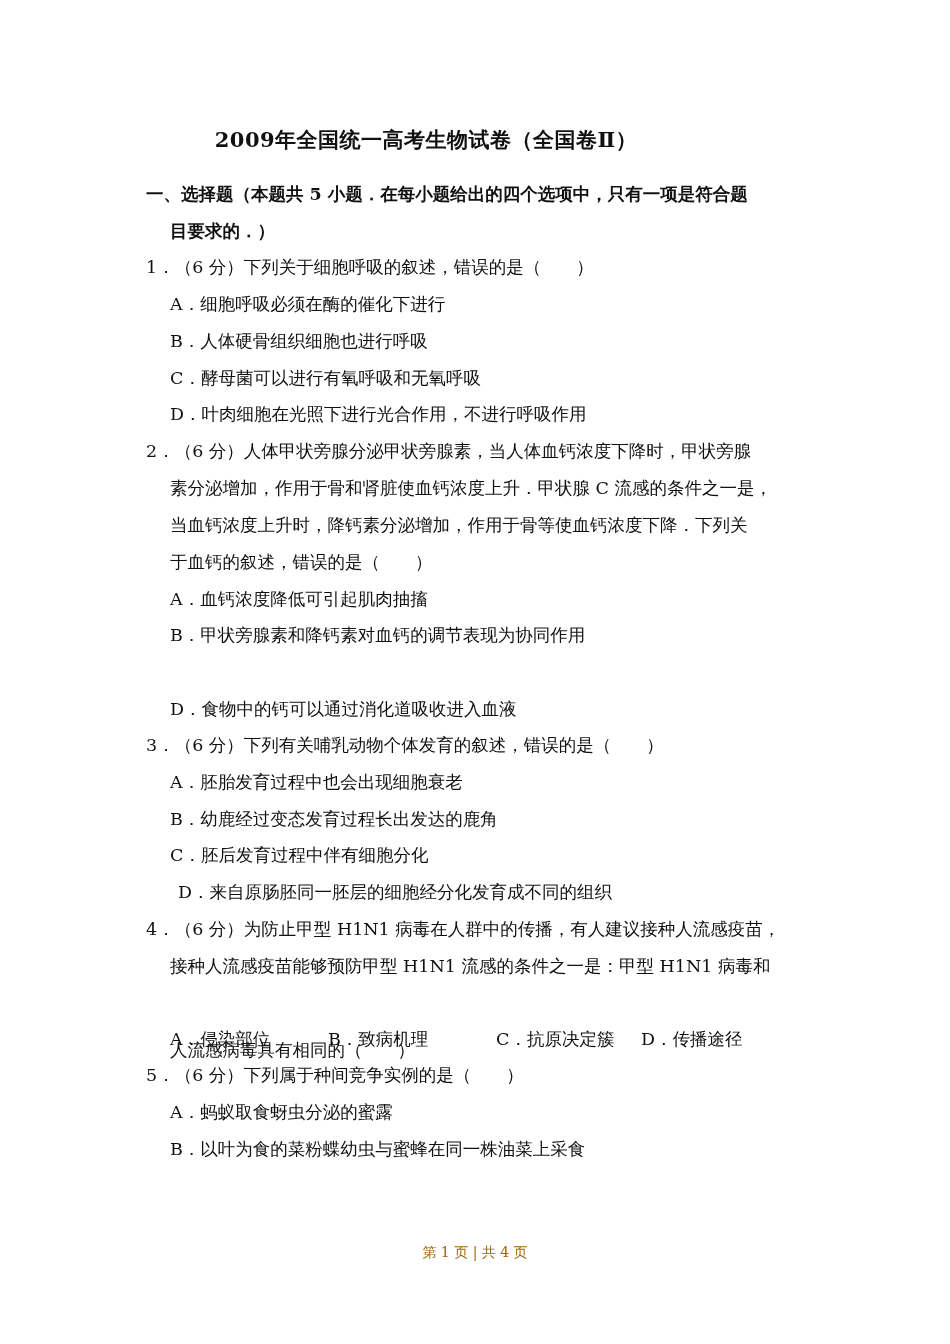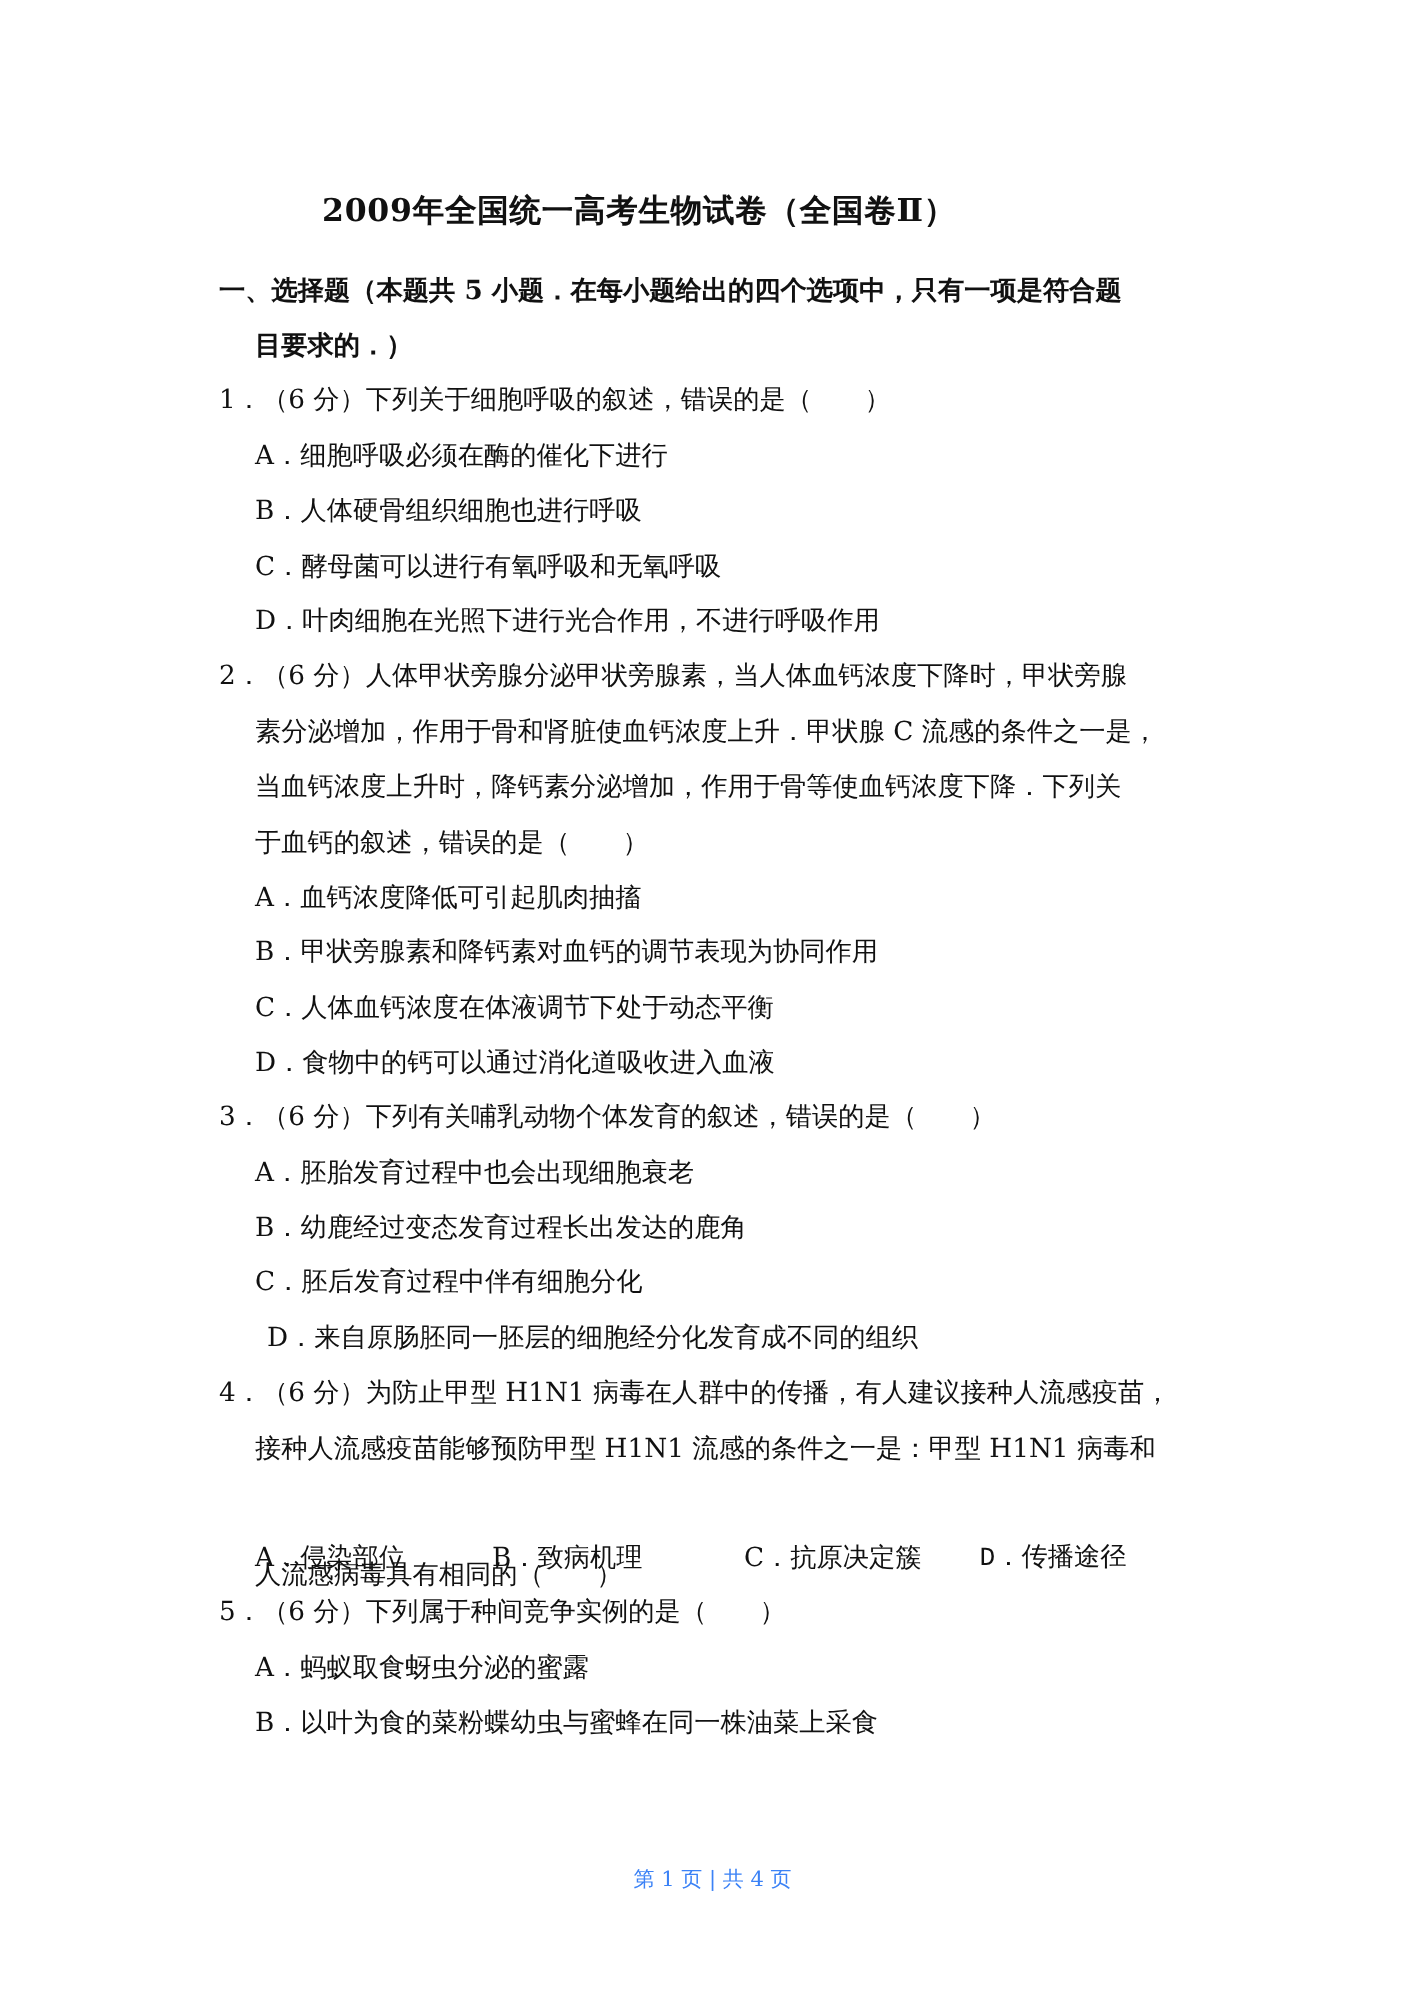--- a/index.html
+++ b/index.html
@@ -4,21 +4,21 @@
 <style>
   html, body { margin: 0; padding: 0; background: #ffffff; }
   body { width: 950px; height: 1344px; position: relative; overflow: hidden;
          font-family: "DejaVu Serif", "Liberation Serif", serif; color: #111; }
   .page { position: absolute; left: 0; top: 0; width: 950px; height: 1344px; }
   .title { position: absolute; top: 126px; left: 0; width: 852px; text-align: center;
            font-size: 21px; font-weight: bold; letter-spacing: 0.5px; }
   .line { position: absolute; font-size: 17.5px; white-space: nowrap; line-height: 24px; }
   .section { font-weight: bold; }
   .footer { position: absolute; top: 1244px; left: 0; width: 950px; text-align: center;
-            font-size: 14px; color: #3b82f6; }
+            font-size: 14px; color: #a16207; }
   .inline-opt { display: inline-block; }
 </style>
 </head>
 <body>
 
 <div class="page">
 
   <div class="title">2009年全国统一高考生物试卷（全国卷Ⅱ）</div>
 
   <div class="line section" style="top:182px; left:146px;">一、选择题（本题共 5 小题．在每小题给出的四个选项中，只有一项是符合题</div>
@@ -29,37 +29,36 @@
   <div class="line" style="top:329px; left:170px;">B．人体硬骨组织细胞也进行呼吸</div>
   <div class="line" style="top:366px; left:170px;">C．酵母菌可以进行有氧呼吸和无氧呼吸</div>
   <div class="line" style="top:402px; left:170px;">D．叶肉细胞在光照下进行光合作用，不进行呼吸作用</div>
 
   <div class="line" style="top:439px; left:146px;">2．（6 分）人体甲状旁腺分泌甲状旁腺素，当人体血钙浓度下降时，甲状旁腺</div>
   <div class="line" style="top:476px; left:170px;">素分泌增加，作用于骨和肾脏使血钙浓度上升．甲状腺 C 流感的条件之一是，</div>
   <div class="line" style="top:513px; left:170px;">当血钙浓度上升时，降钙素分泌增加，作用于骨等使血钙浓度下降．下列关</div>
   <div class="line" style="top:550px; left:170px;">于血钙的叙述，错误的是（　　）</div>
   <div class="line" style="top:587px; left:170px;">A．血钙浓度降低可引起肌肉抽搐</div>
   <div class="line" style="top:623px; left:170px;">B．甲状旁腺素和降钙素对血钙的调节表现为协同作用</div>
-  <div class="line" style="top:660px; left:170px;">C．人体血钙浓度在体液调节下处于动态平衡</div>
   <div class="line" style="top:697px; left:170px;">D．食物中的钙可以通过消化道吸收进入血液</div>
 
   <div class="line" style="top:733px; left:146px;">3．（6 分）下列有关哺乳动物个体发育的叙述，错误的是（　　）</div>
   <div class="line" style="top:770px; left:170px;">A．胚胎发育过程中也会出现细胞衰老</div>
   <div class="line" style="top:807px; left:170px;">B．幼鹿经过变态发育过程长出发达的鹿角</div>
   <div class="line" style="top:843px; left:170px;">C．胚后发育过程中伴有细胞分化</div>
   <div class="line" style="top:880px; left:178px;">D．来自原肠胚同一胚层的细胞经分化发育成不同的组织</div>
 
   <div class="line" style="top:917px; left:146px;">4．（6 分）为防止甲型 H1N1 病毒在人群中的传播，有人建议接种人流感疫苗，</div>
   <div class="line" style="top:954px; left:170px;">接种人流感疫苗能够预防甲型 H1N1 流感的条件之一是：甲型 H1N1 病毒和</div>
   <div class="line" style="top:990px; left:170px;margin-top:48px;">人流感病毒具有相同的（　　）</div>
   <div class="line" style="top:1027px; left:170px;">
     <span class="inline-opt" style="position:absolute; left:0;">A．侵染部位</span>
     <span class="inline-opt" style="position:absolute; left:158px;">B．致病机理</span>
     <span class="inline-opt" style="position:absolute; left:326px;">C．抗原决定簇</span>
-    <span class="inline-opt" style="position:absolute; left:483px;font-family:Liberation Mono, monospace;">D．传播途径</span>
+    <span class="inline-opt" style="position:absolute; left:471px;">D．传播途径</span>
   </div>
 
   <div class="line" style="top:1063px; left:146px;">5．（6 分）下列属于种间竞争实例的是（　　）</div>
   <div class="line" style="top:1100px; left:170px;">A．蚂蚁取食蚜虫分泌的蜜露</div>
   <div class="line" style="top:1137px; left:170px;">B．以叶为食的菜粉蝶幼虫与蜜蜂在同一株油菜上采食</div>
 
   <div class="footer">第 1 页 | 共 4 页</div>
 </div>
 
 </body></html>

